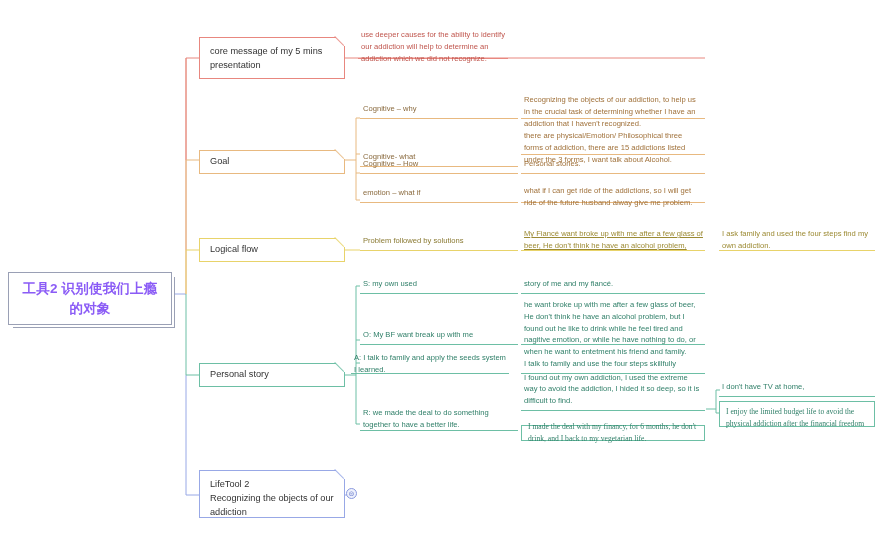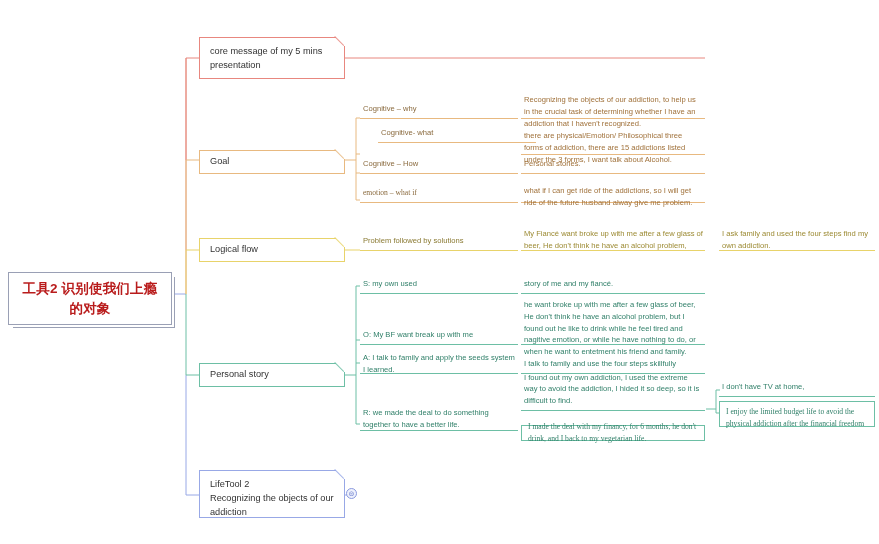--- a/index.html
+++ b/index.html
@@ -39,21 +39,21 @@
     display: flex;
     align-items: center;
     justify-content: center;
     text-align: center;
     padding: 6px 8px;
     box-sizing: border-box;
   }
   .root-node .root-text {
     font-size: 13.5px;
     font-weight: bold;
-    color: #b91c1c;
+    color: #8b5cf6;
     line-height: 1.45;
     letter-spacing: .2px;
   }
 
   
   .box-node {
     position: absolute;
     background: #ffffff;
     box-sizing: border-box;
     padding: 7px 10px;
@@ -191,63 +191,66 @@
 
   <div class="root-node">
     <span class="root-text">工具2 识别使我们上瘾的对象</span>
   </div>
 
   <div class="box-node" style="left:199px; top:37px; width:146px; height:42px; border-color:#e8877f; color:#e8877f;">
     <span class="fold"></span>
     <span class="box-label" style="color:#333;">core message of my 5 mins presentation</span>
   </div>
 
+  <div class="uline-node" style="left:358px; top:27px; width:150px; height:32px; border-bottom-color:#e8877f; color:#c0564e; align-items:flex-start;">
+    <span class="ul-text">use deeper causes for the ability to identify our addiction will help to determine an addiction which we did not recognize.</span>
+  </div>
 
   <div class="box-node" style="left:199px; top:150px; width:146px; height:24px; border-color:#e8b980; color:#e8b980; display:flex; align-items:center;">
     <span class="fold"></span>
     <span class="box-label" style="color:#333;">Goal</span>
   </div>
 
   <div class="uline-node" style="left:360px; top:100px; width:158px; height:19px; border-bottom-color:#e8b980; color:#8a6a3e;">
     <span class="ul-text">Cognitive – why</span>
   </div>
   <div class="uline-node" style="left:521px; top:92px; width:184px; height:27px; border-bottom-color:#e8b980; color:#a0713a; align-items:flex-start;">
     <span class="ul-text">Recognizing the objects of our addiction, to help us in the crucial task of determining whether I have an addiction that I haven't recognized.</span>
   </div>
 
-  <div class="uline-node" style="left:360px; top:124px; width:158px; height:19px; border-bottom-color:#e8b980; color:#8a6a3e;margin-left:18px;">
+  <div class="uline-node" style="left:360px; top:148px; width:158px; height:19px; border-bottom-color:#e8b980; color:#8a6a3e;">
     <span class="ul-text">Cognitive- what</span>
   </div>
   <div class="uline-node" style="left:521px; top:128px; width:184px; height:27px; border-bottom-color:#e8b980; color:#a0713a; align-items:flex-start;">
     <span class="ul-text">there are physical/Emotion/ Philosophical  three forms of addiction, there are 15 addictions listed under the 3 forms, I want talk about Alcohol.</span>
   </div>
 
   <div class="uline-node" style="left:360px; top:156px; width:158px; height:18px; border-bottom-color:#e8b980; color:#8a6a3e;">
     <span class="ul-text">Cognitive – How</span>
   </div>
   <div class="uline-node" style="left:521px; top:156px; width:184px; height:18px; border-bottom-color:#e8b980; color:#a0713a;">
     <span class="ul-text">Personal stories.</span>
   </div>
 
-  <div class="uline-node" style="left:360px; top:183px; width:158px; height:20px; border-bottom-color:#e8b980; color:#8a6a3e;font-family:Liberation Serif, serif;">
+  <div class="uline-node" style="left:360px; top:183px; width:158px; height:20px; border-bottom-color:#e8b980; color:#8a6a3e;">
     <span class="ul-text">emotion – what if</span>
   </div>
   <div class="uline-node" style="left:521px; top:183px; width:184px; height:20px; border-bottom-color:#e8b980; color:#a0713a; align-items:flex-start;">
     <span class="ul-text">what if I can get ride of the addictions, so I will get ride of the future husband alway give me problem.</span>
   </div>
 
   <div class="box-node" style="left:199px; top:238px; width:146px; height:24px; border-color:#e8d36a; color:#e8d36a; display:flex; align-items:center;">
     <span class="fold"></span>
     <span class="box-label" style="color:#333;">Logical flow</span>
   </div>
 
   <div class="uline-node" style="left:360px; top:230px; width:158px; height:21px; border-bottom-color:#e8d36a; color:#8a7a33;">
     <span class="ul-text">Problem followed by solutions</span>
   </div>
-  <div class="uline-node" style="left:521px; top:226px; width:184px; height:25px; border-bottom-color:#e8d36a; color:#9c8a33; align-items:flex-start;">
+  <div class="uline-node" style="left:521px; top:226px; width:184px; height:25px; border-bottom-color:#e8d36a; color:#9c8a33; align-items:flex-start;text-decoration:underline;">
     <span class="ul-text">My Fiancé want broke up with me after a few glass of beer, He don't think he have an alcohol problem,</span>
   </div>
   <div class="uline-node" style="left:719px; top:226px; width:156px; height:25px; border-bottom-color:#e8d36a; color:#9c8a33; align-items:flex-start;justify-content:flex-end;">
     <span class="ul-text">I ask family and used the four steps find my own addiction.</span>
   </div>
 
   <div class="box-node" style="left:199px; top:363px; width:146px; height:24px; border-color:#6dbfa5; color:#6dbfa5; display:flex; align-items:center;">
     <span class="fold"></span>
     <span class="box-label" style="color:#333;">Personal story</span>
   </div>
@@ -259,21 +262,21 @@
     <span class="ul-text">story of me and my fiancé.</span>
   </div>
 
   <div class="uline-node" style="left:360px; top:297px; width:158px; height:48px; border-bottom-color:#6dbfa5; color:#2f7f68;">
     <span class="ul-text">O: My BF want break up with me</span>
   </div>
   <div class="uline-node" style="left:521px; top:297px; width:184px; height:48px; border-bottom-color:#6dbfa5; color:#2f7f68; align-items:flex-start;">
     <span class="ul-text">he want broke up with me after a few glass of beer, He don't think he have an alcohol problem, but I found out he like to drink while he feel tired and nagitive emotion, or while he have nothing to do, or when he want to entetment his friend and family.</span>
   </div>
 
-  <div class="uline-node" style="left:360px; top:350px; width:158px; height:24px; border-bottom-color:#6dbfa5; color:#2f7f68; align-items:flex-start;">
+  <div class="uline-node" style="left:351px; top:350px; width:158px; height:24px; border-bottom-color:#6dbfa5; color:#2f7f68; align-items:flex-start;">
     <span class="ul-text">A: I talk to family and apply the seeds system I learned.</span>
   </div>
   <div class="uline-node" style="left:521px; top:350px; width:184px; height:24px; border-bottom-color:#6dbfa5; color:#2f7f68;">
     <span class="ul-text">I talk to family and use the four steps skillfully</span>
   </div>
 
   <div class="uline-node" style="left:360px; top:405px; width:158px; height:26px; border-bottom-color:#6dbfa5; color:#2f7f68; align-items:flex-start;">
     <span class="ul-text">R: we made the deal to do something together to have a better life.</span>
   </div>
   <div class="uline-node" style="left:521px; top:378px; width:184px; height:33px; border-bottom-color:#6dbfa5; color:#2f7f68; align-items:flex-end;">

